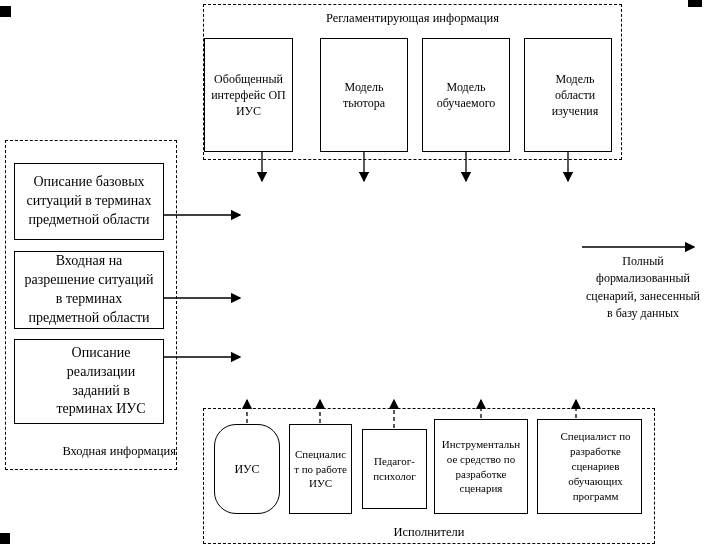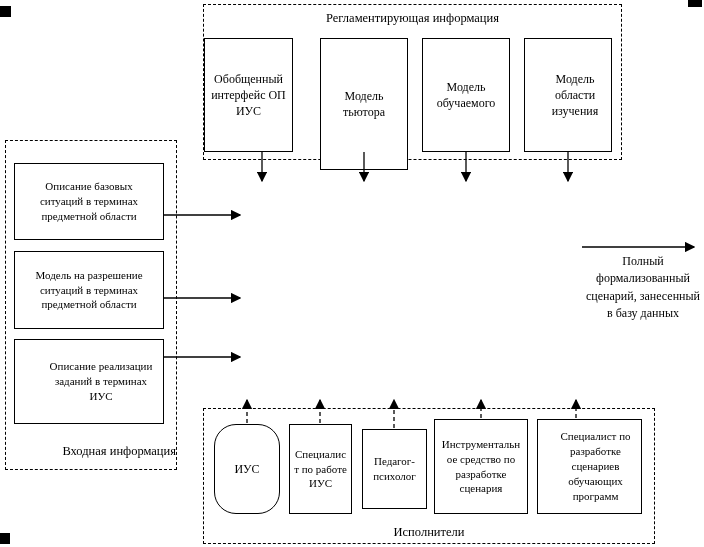--- a/index.html
+++ b/index.html
@@ -31,21 +31,21 @@
     display: flex;
     align-items: center;
     justify-content: center;
     text-align: center;
     z-index: 2;
     overflow-wrap: break-word;
     line-height: 1.35;
   }
   .box > span { display: block; width: 100%; padding: 2px 4px; overflow-wrap: break-word; }
   .top-box  { font-size: 12px; }
-  .left-box { font-size: 11px; }
+  .left-box { font-size: 14px; }
   .left-box > span { padding: 2px 9px; }
   .bottom-box { font-size: 11px; }
   .center-box { font-size: 16px; line-height: 1.55; }
   .center-box > span { width: 222px; padding: 0; }
   .output-label {
     position: absolute;
     text-align: center;
     font-size: 12px;
     line-height: 1.45;
     z-index: 2;
@@ -91,38 +91,38 @@
       </g>
     </g>
   </svg>
 
   <div class="group" style="left:203px; top:4px; width:419px; height:156px;">
     <div class="group-label" style="top:6px;">Регламентирующая информация</div>
   </div>
   <div class="box top-box" style="left:204px; top:38px; width:89px; height:114px;">
     <span>Обобщенный интерфейс ОП ИУС</span>
   </div>
-  <div class="box top-box" style="left:320px; top:38px; width:88px; height:132px;">
+  <div class="box top-box" style="left:320px; top:38px; width:88px; height:114px;">
     <span>Модель тьютора</span>
   </div>
   <div class="box top-box" style="left:422px; top:38px; width:88px; height:114px;">
     <span>Модель обучаемого</span>
   </div>
   <div class="box top-box" style="left:524px; top:38px; width:88px; height:114px;padding-left:14px;">
     <span>Модель области изучения</span>
   </div>
 
   <div class="group" style="left:5px; top:140px; width:172px; height:330px;">
     <div class="group-label" style="bottom:10px;text-align:right;">Входная информация</div>
   </div>
   <div class="box left-box" style="left:14px; top:163px; width:150px; height:77px;">
     <span>Описание базовых ситуаций в терминах предметной области</span>
   </div>
   <div class="box left-box" style="left:14px; top:251px; width:150px; height:78px;">
-    <span>Модель на разрешение ситуаций в терминах предметной области</span>
+    <span>Входная на разрешение ситуаций в терминах предметной области</span>
   </div>
   <div class="box left-box" style="left:14px; top:339px; width:150px; height:85px;padding-left:24px;">
     <span>Описание реализации заданий в терминах ИУС</span>
   </div>
 
 
   <div class="output-label" style="left:584px; top:253px; width:118px;">Полный формализованный сценарий, занесенный в базу данных</div>
 
   <div class="group" style="left:203px; top:408px; width:452px; height:136px;">
     <div class="group-label" style="bottom:3px;">Исполнители</div>

